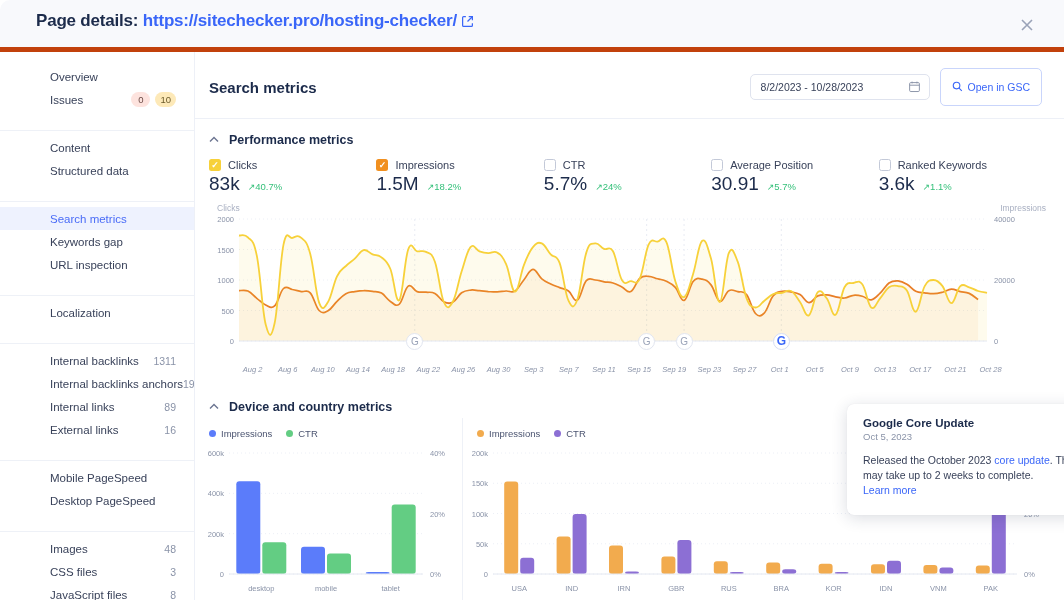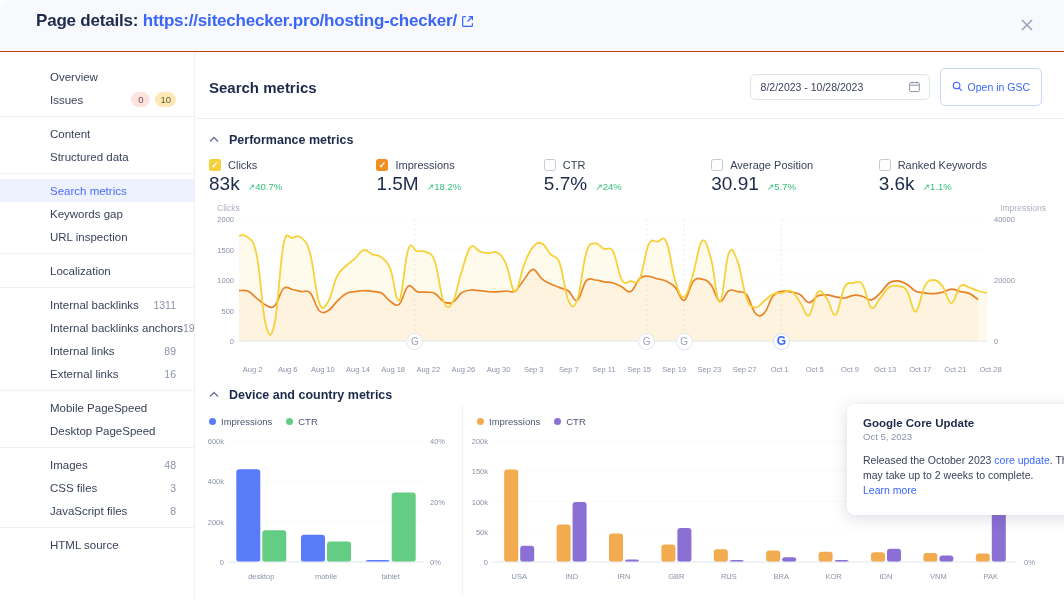--- a/index.html
+++ b/index.html
@@ -15,21 +15,21 @@
     background: #ffffff;
     border-radius: 10px 0 0 0;
     overflow: hidden;
   }
 
   
   .header {
     position: relative;
     height: 52px;
     background: #f8f9fc;
-    border-bottom: 1px solid #c2410c;
+    border-bottom: 5px solid #c2410c;
     padding: 11px 0 0 36px;
   }
   .header-title {
     font-size: 17px; font-weight: bold; color: #1c2b4b;
     letter-spacing: -0.2px;
     white-space: nowrap;
   }
   .header-url {
     color: #3a66f8; font-weight: bold; font-size: 17px;
     text-decoration: none;
@@ -50,21 +50,21 @@
 
   
   .sidebar {
     width: 195px; flex: 0 0 195px;
     background: #ffffff;
     border-right: 1px solid #edf0f7;
     padding-top: 8px;
     overflow: hidden;
   }
   .side-group { padding: 5px 0; }
-  .side-group + .side-group { border-top: 1px solid #eef1f7; }
+  .side-group + .side-group { border-top: 1px solid #eef1f7; margin-top: 14px; }
   .side-item {
     display: flex; align-items: center; justify-content: space-between;
     height: 23px; margin: 0 0 0 0; padding: 0 18px 0 50px;
     font-size: 11.5px; color: #39425a; cursor: pointer;
     white-space: nowrap;
   }
   .side-item.active {
     background: #eef2fe; color: #4a6cf7;
   }
   .side-item .cnt { font-size: 10.5px; color: #8a93a8; }
@@ -131,21 +131,21 @@
   .metric-delta .arr { font-size: 9px; }
 
   
   .line-chart-wrap { position: relative; margin: 8px 18px 0 14px; height: 160px; }
   .axis-cap { font-size: 8.5px; color: #a9b0c2; position: absolute; top: 0; }
   .axis-cap.left { left: 8px; }
   .axis-cap.right { right: 0; }
   .line-svg { display: block; }
   .ylbl { font-size: 7.5px; fill: #8a93a8; }
   .date-axis {
-    display: flex; margin: 2px 18px 0 14px; padding-left: 26px; padding-right: 38px;
+    display: flex; margin: 2px 18px 12px 14px; padding-left: 26px; padding-right: 38px; font-style: italic;
   }
   .date-axis span {
     flex: 1; text-align: center; font-size: 7.5px; color: #8a93a8; white-space: nowrap;
   }
   .g-marker {
     position: absolute; width: 17px; height: 17px; border-radius: 50%;
     background: #fff; border: 1px solid #e2e6f0;
     display: flex; align-items: center; justify-content: center;
     font-size: 10px; color: #9aa3b8; cursor: pointer;
   }

